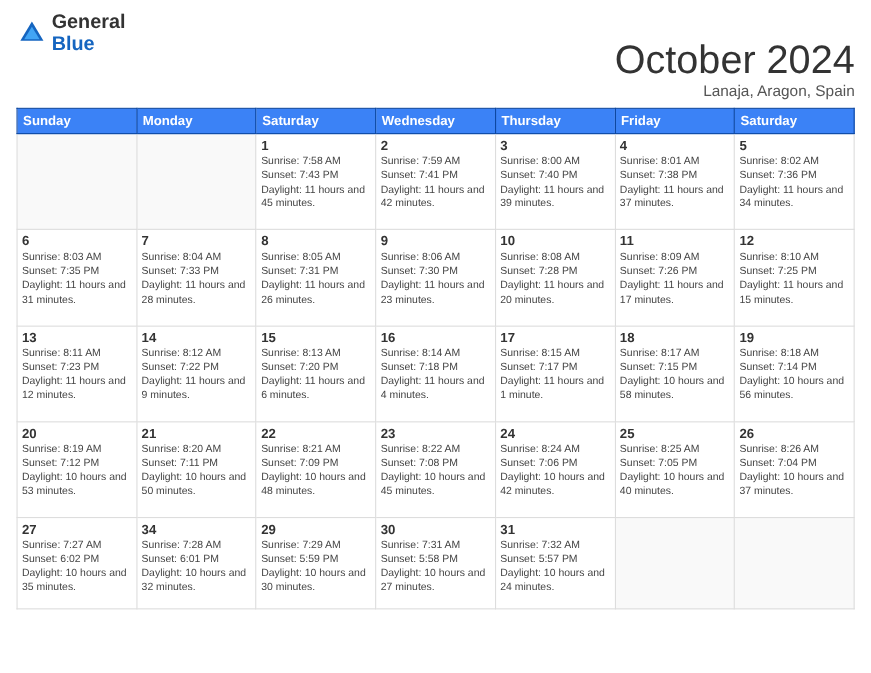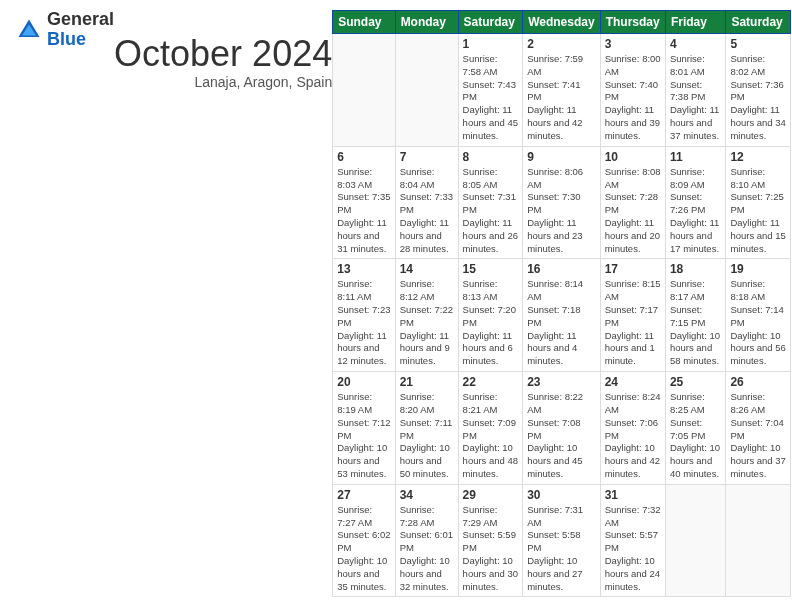--- a/index.html
+++ b/index.html
@@ -7,22 +7,22 @@
       font-family: Arial, sans-serif;
       background: #fff;
       width: 792px;
       height: 612px;
       overflow: hidden;
     }
     .page {
       width: 792px;
       height: 564px;
       display: flex;
-      flex-direction: row;
-      padding: 10px 1px 10px 15px;
+      flex-direction: column;
+      padding: 10px 15px 10px 15px;
     }
     .header {
       display: flex;
       justify-content: space-between;
       align-items: flex-start;
       margin-bottom: 8px;
     }
     .logo {
       display: flex;
       align-items: center;
@@ -53,21 +53,21 @@
       font-size: 14px;
       color: #555;
       margin-top: 2px;
     }
     .calendar {
       width: 100%;
       border-collapse: collapse;
       flex: 1;
     }
     .calendar th {
-      background-color: #15803d;
+      background-color: #3b82f6;
       color: white;
       font-size: 12px;
       font-weight: bold;
       padding: 4px 5px;
       text-align: left;
       border: 1px solid #0d47a1;
     }
     .calendar td {
       border: 1px solid #ddd;
       vertical-align: top;

